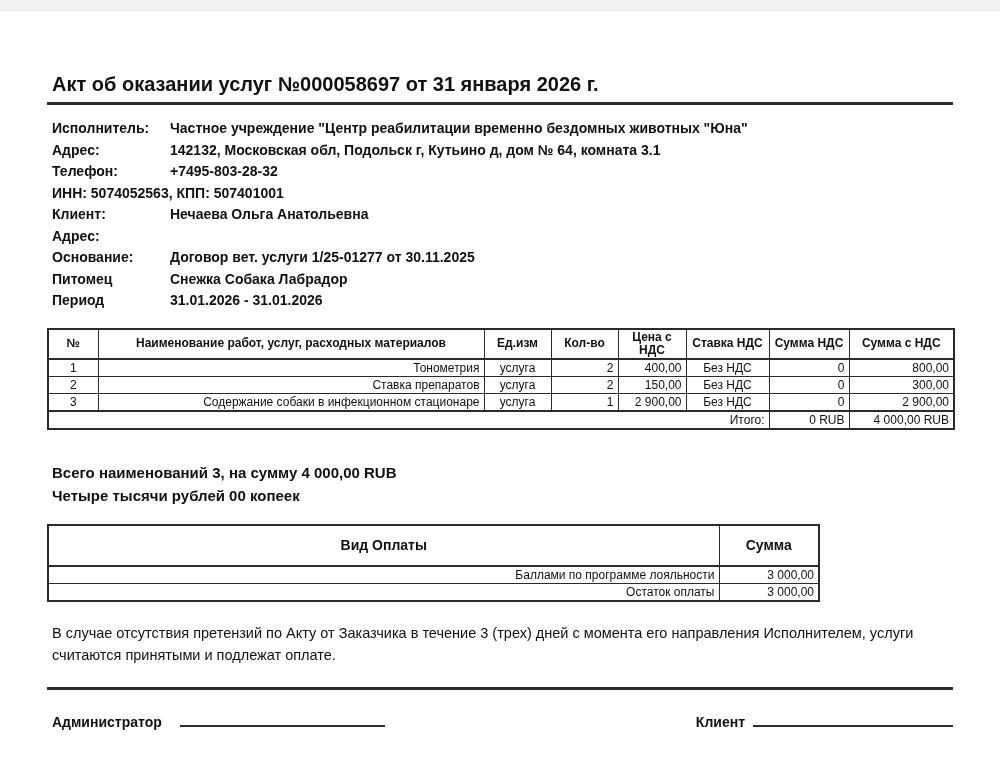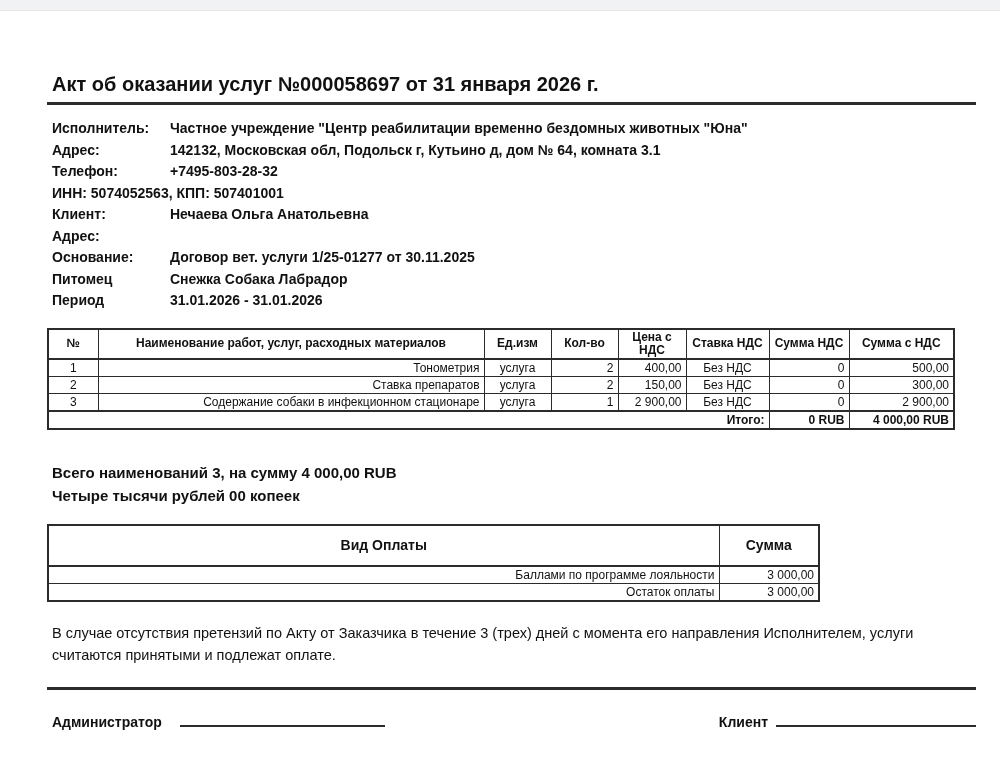--- a/index.html
+++ b/index.html
@@ -8,21 +8,21 @@
     width: 1000px; height: 772px;
     background: #ffffff;
     font-family: "Liberation Sans", sans-serif;
     color: #111111;
   }
   .top-bar {
     height: 11px;
     background: #f1f2f3;
     border-bottom: 1px solid #e7e7e9;
   }
-  .page { padding: 62px 24px 0 47px; }
+  .page { padding: 62px 47px 0 47px; }
 
   
   .doc-title {
     margin: 0;
     padding: 0 0 7px 5px;
     border-bottom: 3px solid #2b2b2b;
     font-size: 20px;
     font-weight: bold;
     line-height: 22px;
   }
@@ -60,21 +60,21 @@
     white-space: normal;
     line-height: 13px;
     padding: 1px 2px;
   }
   .services tbody td { height: 16px; }
   .al { text-align: right; }
   .ac { text-align: center; }
   .ar { text-align: right; }
   .total-row td {
     border-top-width: 2px;
-    font-weight: bold;
+    font-weight: normal;
     height: 19px;
   }
 
   
   .summary {
     margin: 31px 0 0 5px;
     font-size: 15px;
     font-weight: bold;
     line-height: 23px;
   }
@@ -202,21 +202,21 @@
     </thead>
     <tbody>
       <tr>
         <td class="ac">1</td>
         <td class="al">Тонометрия</td>
         <td class="ac">услуга</td>
         <td class="ar">2</td>
         <td class="ar">400,00</td>
         <td class="ac">Без НДС</td>
         <td class="ar">0</td>
-        <td class="ar">500,00</td>
+        <td class="ar">800,00</td>
       </tr>
       <tr>
         <td class="ac">2</td>
         <td class="al">Ставка препаратов</td>
         <td class="ac">услуга</td>
         <td class="ar">2</td>
         <td class="ar">150,00</td>
         <td class="ac">Без НДС</td>
         <td class="ar">0</td>
         <td class="ar">300,00</td>

